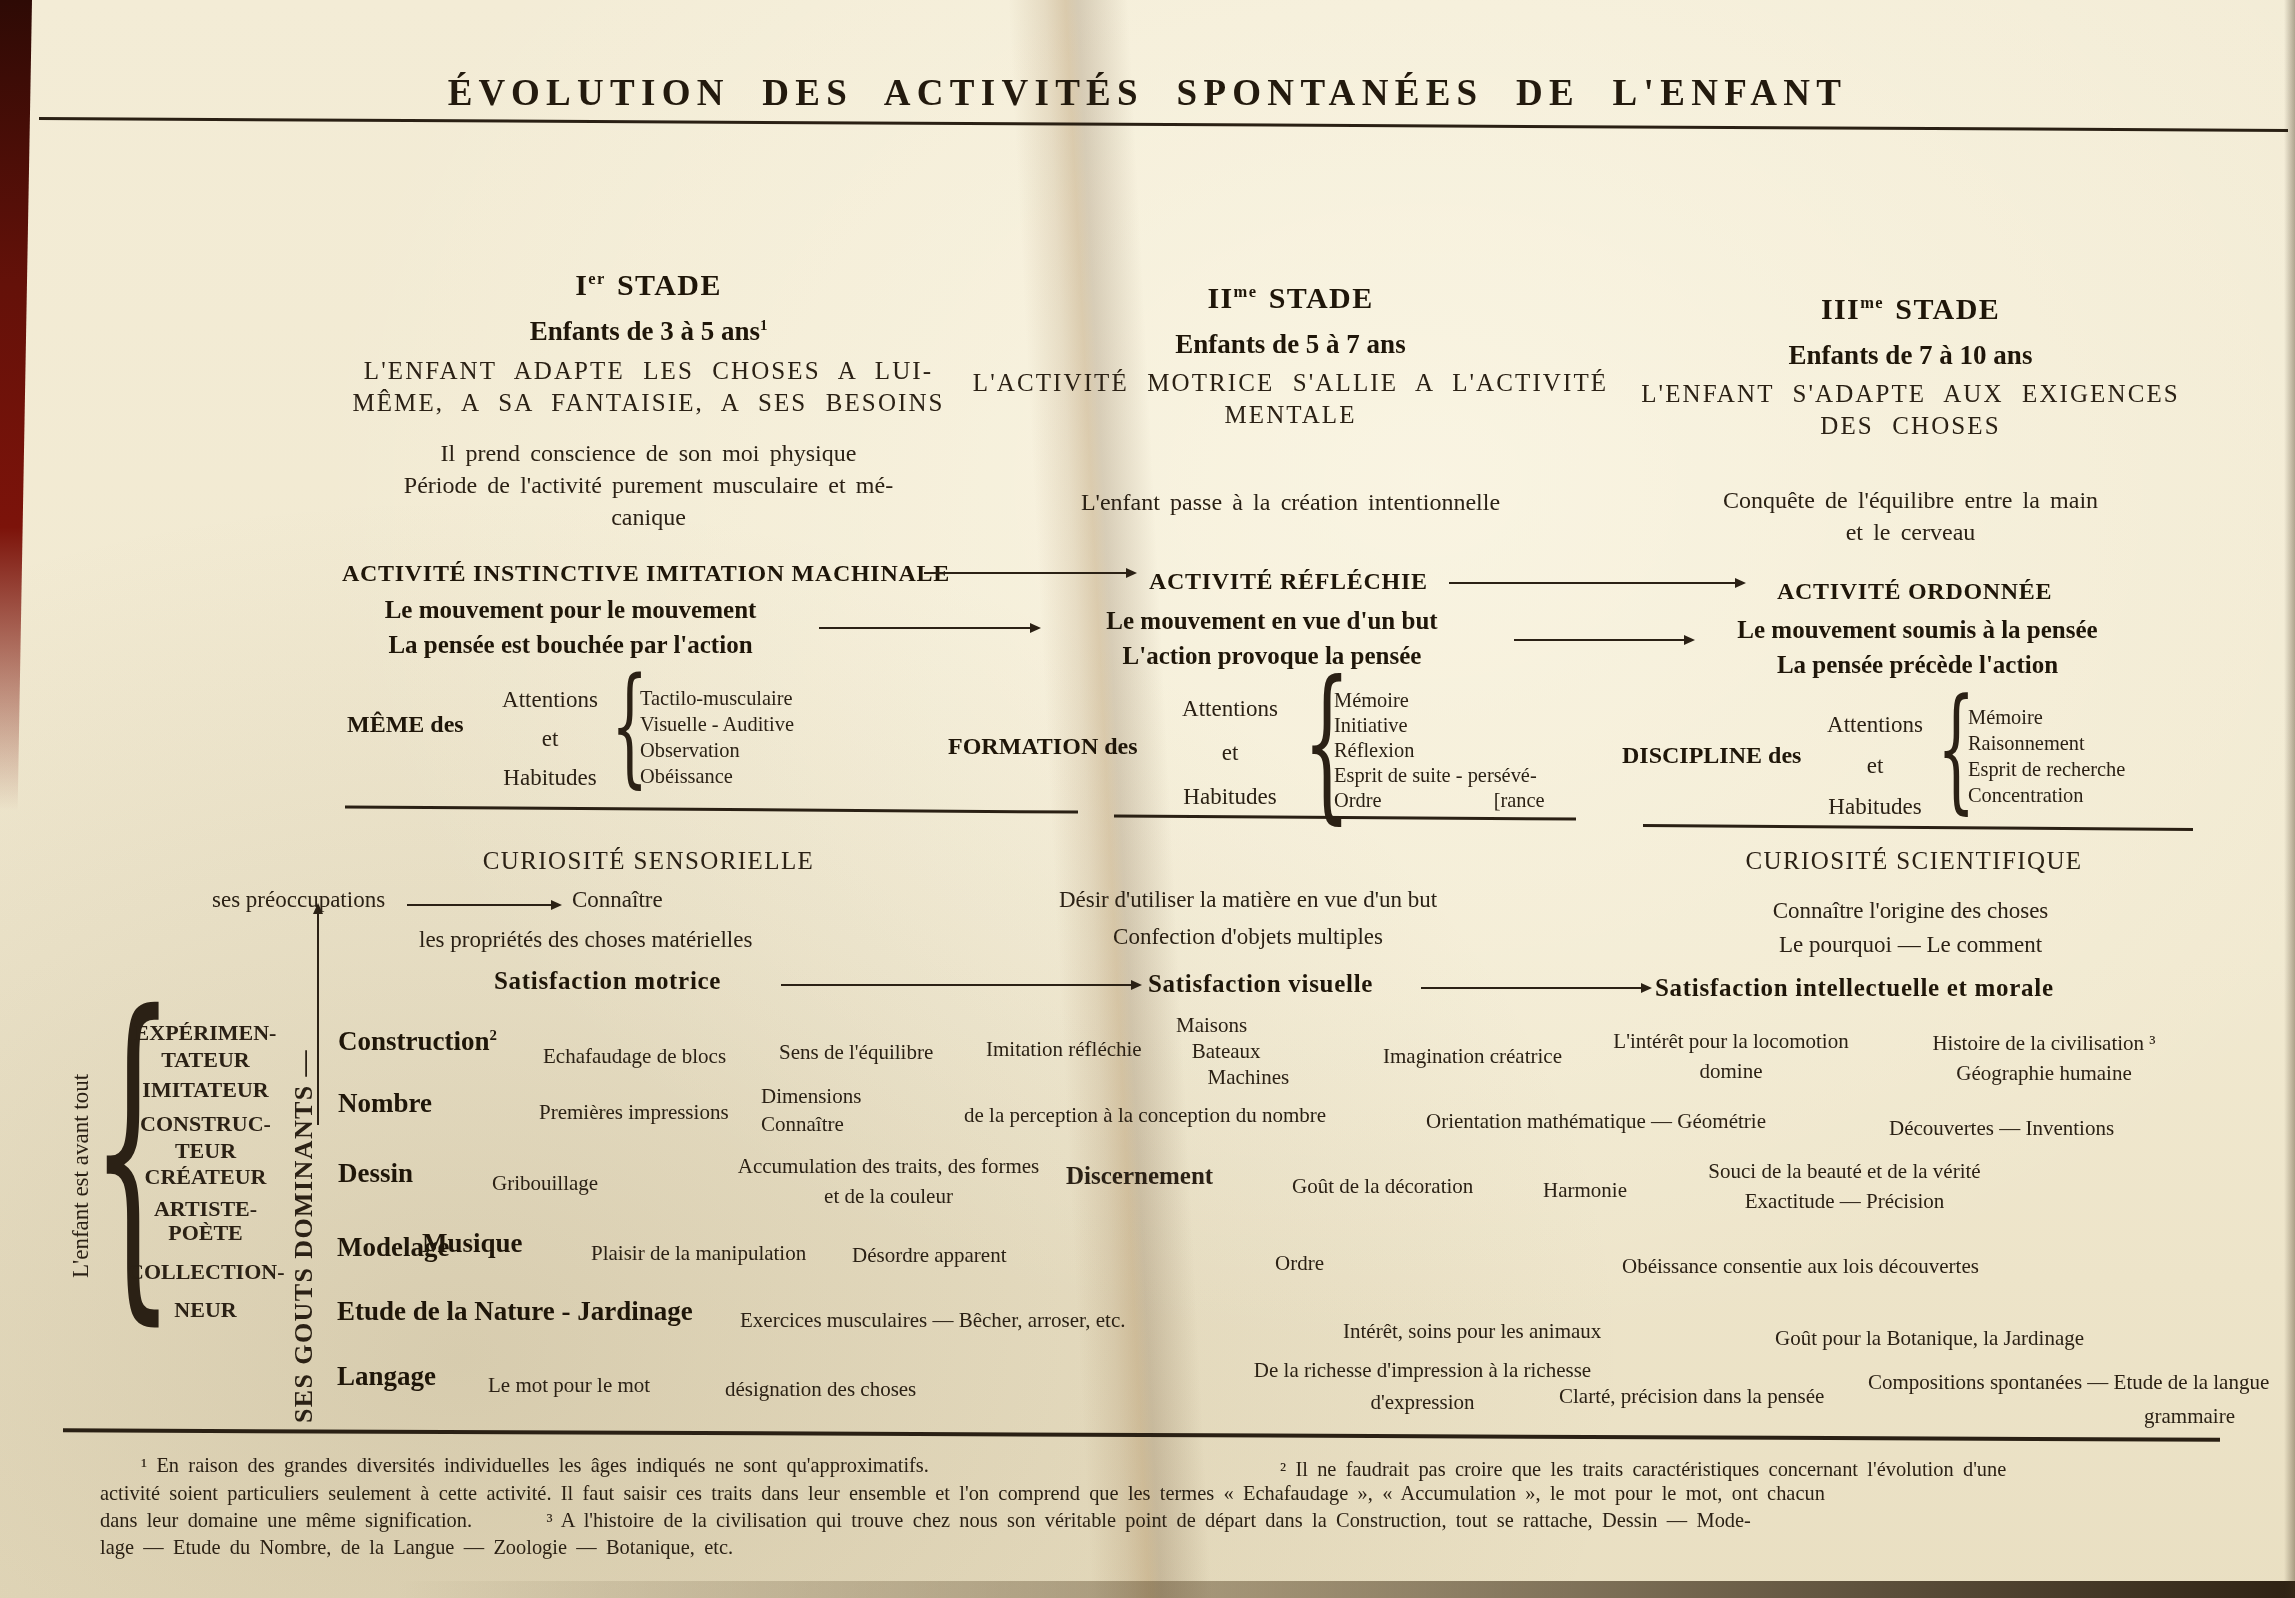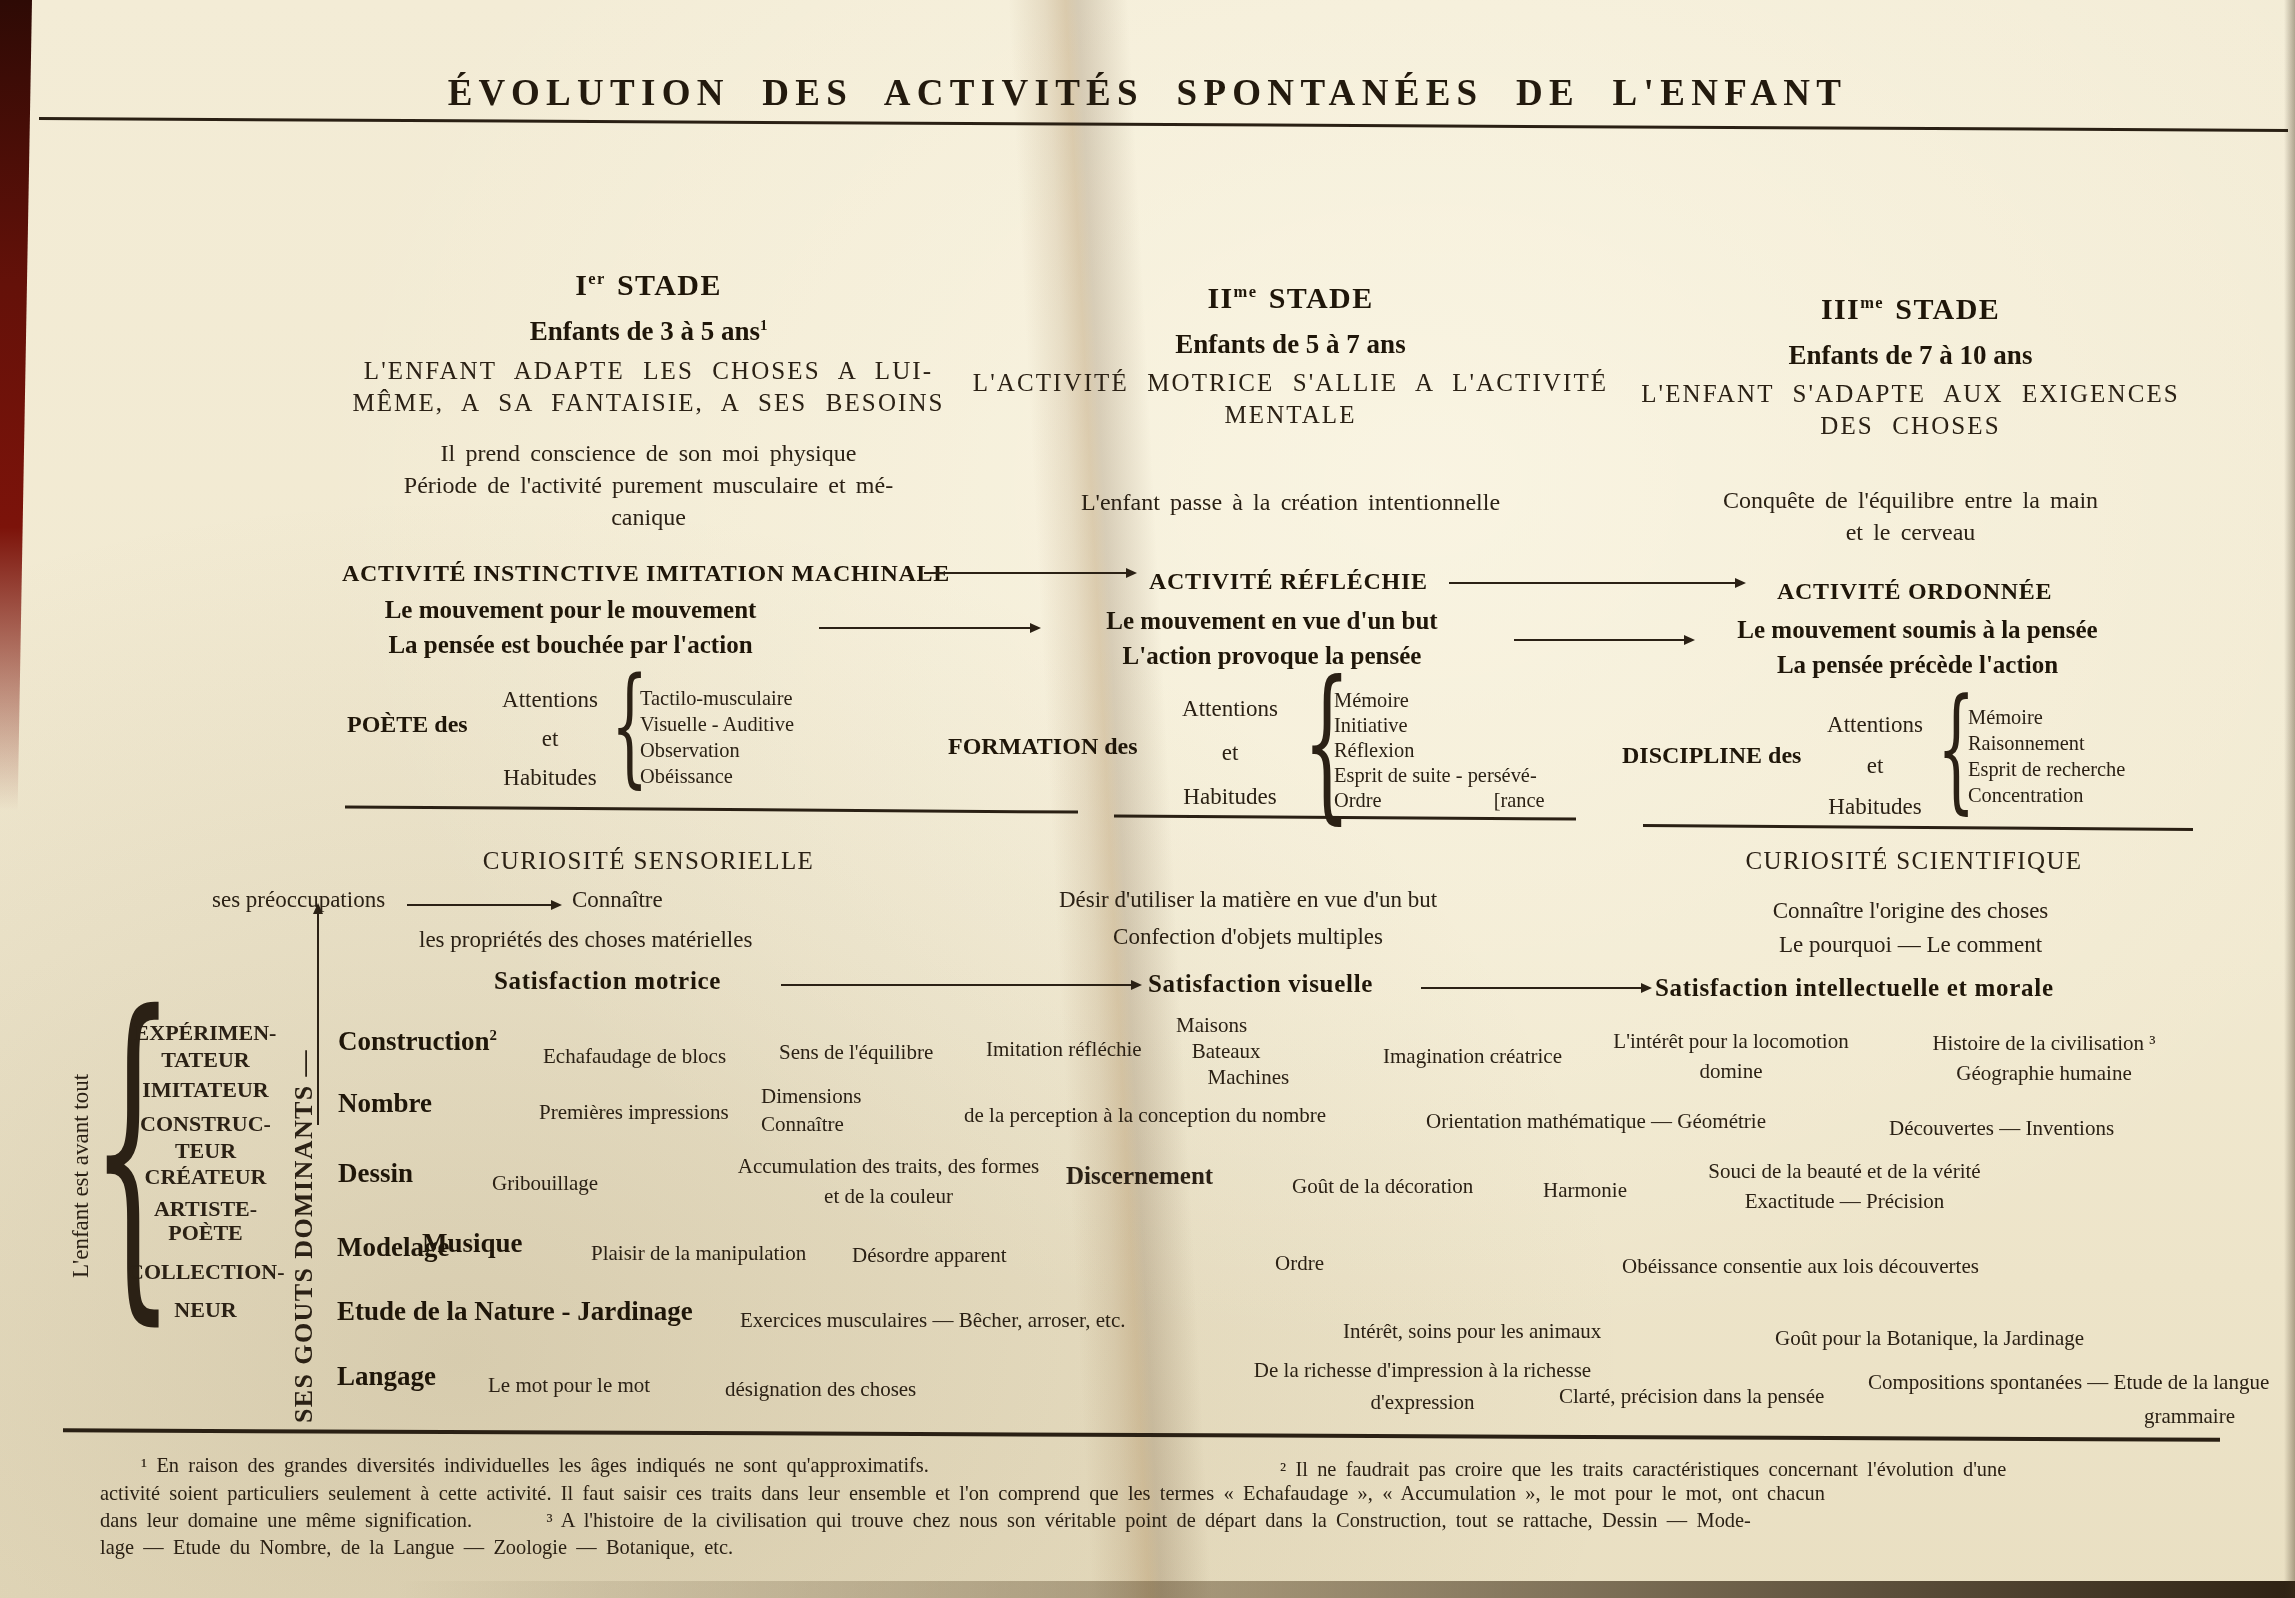--- a/index.html
+++ b/index.html
@@ -106,21 +106,21 @@
 
   <div class="abs movement" style="left:338px;top:592px;width:465px;">Le mouvement pour le mouvement
 La pensée est bouchée par l'action</div>
   <div class="abs arr" style="left:819px;top:627px;width:212px;"></div>
   <div class="abs movement" style="left:1050px;top:603px;width:444px;">Le mouvement en vue d'un but
 L'action provoque la pensée</div>
   <div class="abs arr" style="left:1514px;top:639px;width:171px;"></div>
   <div class="abs movement" style="left:1706px;top:612px;width:423px;">Le mouvement soumis à la pensée
 La pensée précède l'action</div>
 
-  <div class="abs hlabel" style="left:347px;top:711px;">POÈTE des</div>
+  <div class="abs hlabel" style="left:347px;top:711px;">MÊME des</div>
   <div class="abs hnouns" style="left:485px;top:680px;width:130px;line-height:39px;">Attentions
 et
 Habitudes</div>
   <div class="abs brace" style="left:611px;top:675px;font-size:130px;">{</div>
   <div class="abs hitems" style="left:640px;top:685px;line-height:26px;">Tactilo-musculaire
 Visuelle - Auditive
 Observation
 Obéissance</div>
 
   <div class="abs hlabel" style="left:948px;top:733px;">FORMATION des</div>

